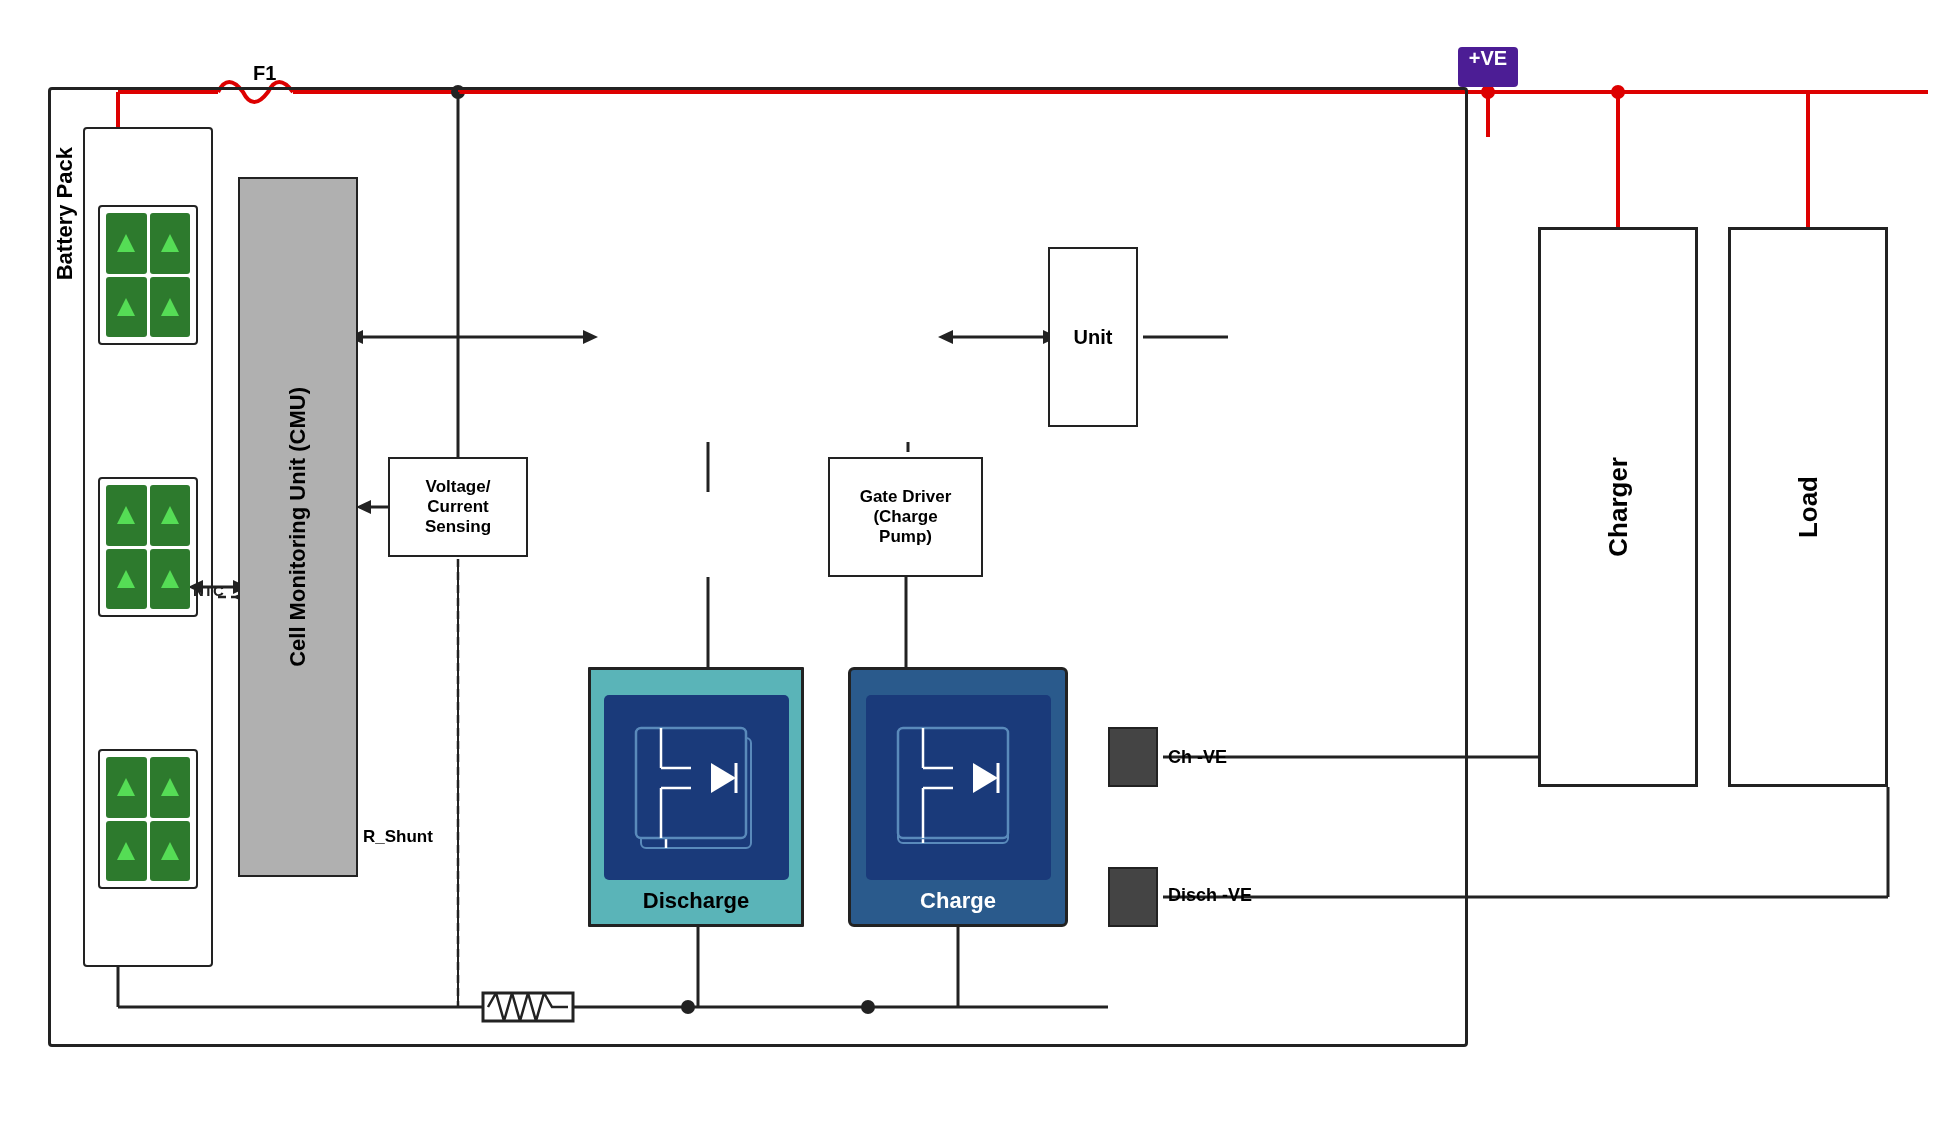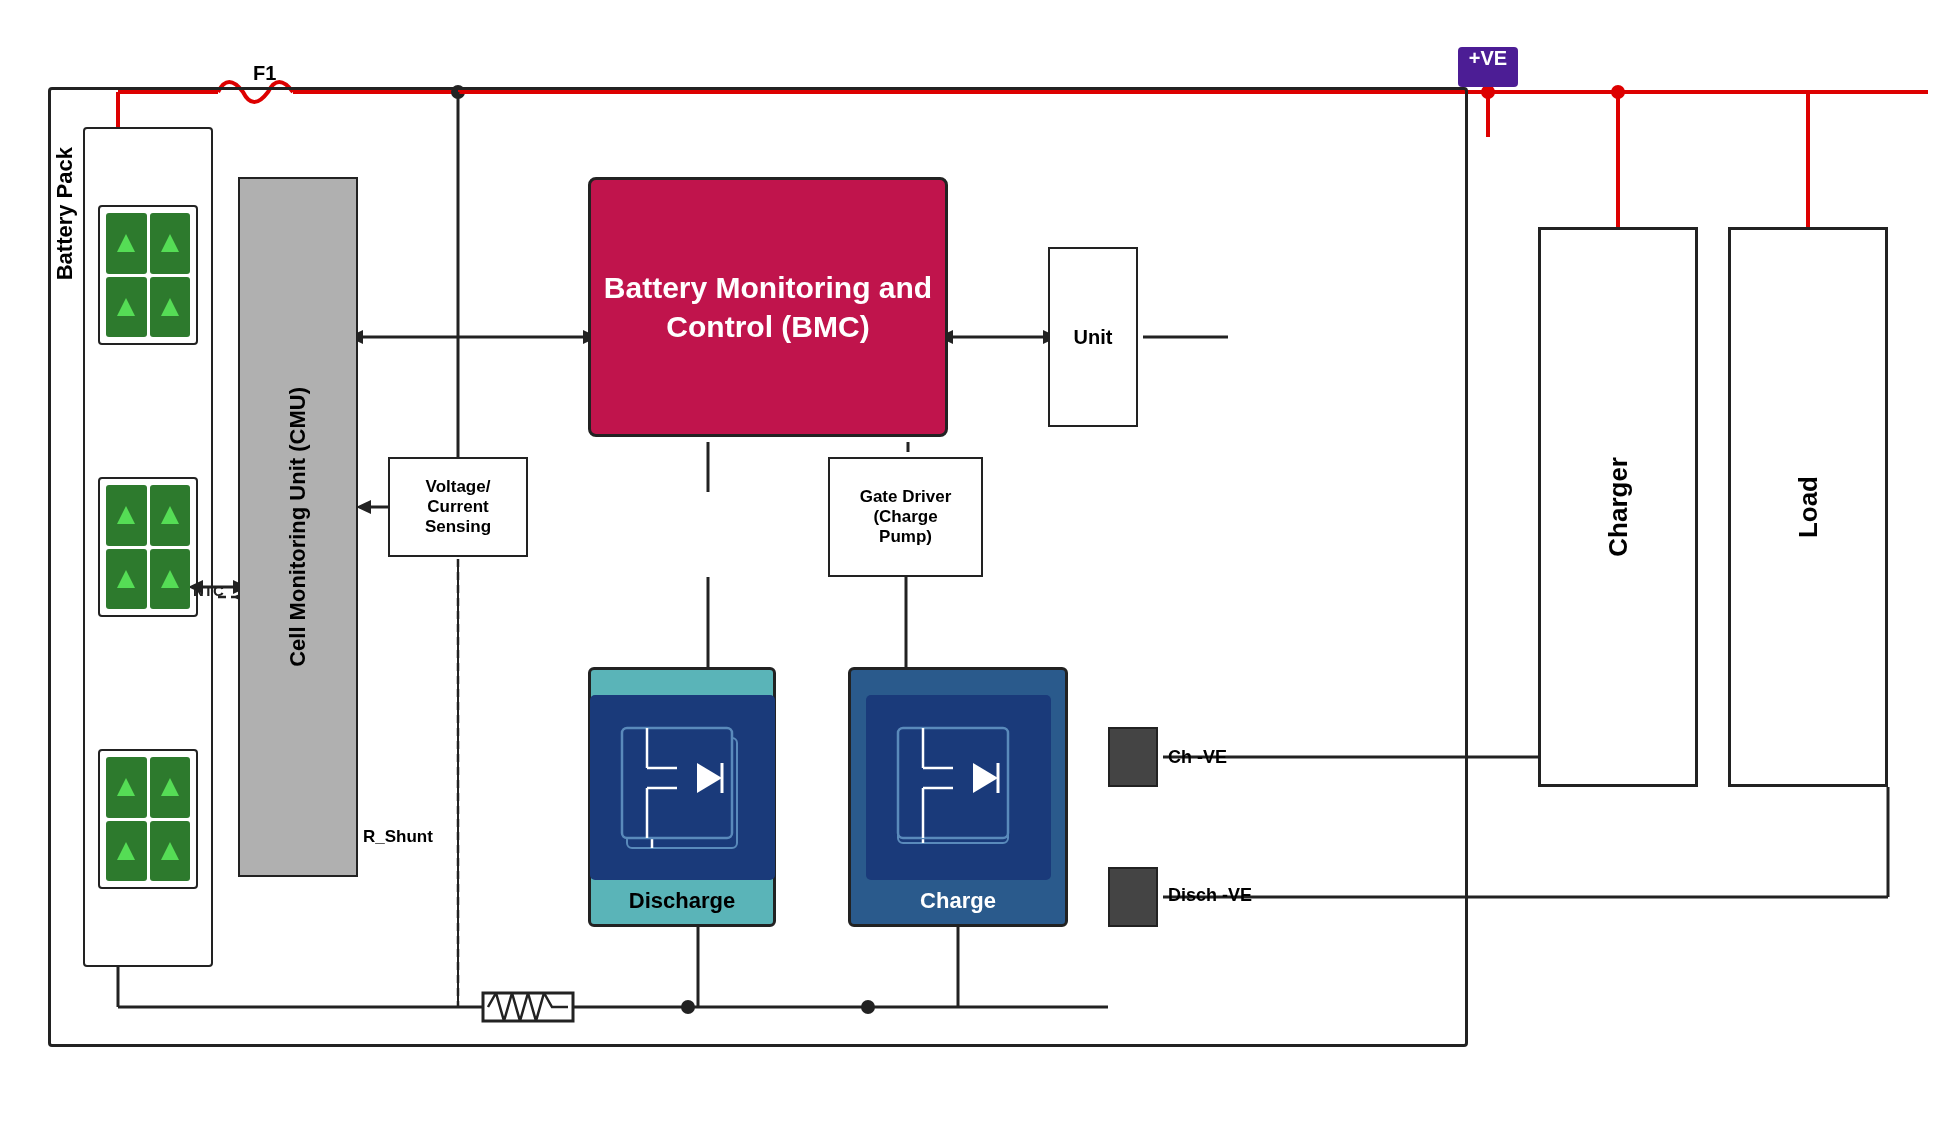--- a/index.html
+++ b/index.html
@@ -176,25 +176,25 @@
       left: 335px;
       top: 800px;
       font-size: 17px;
       font-weight: bold;
     }
     
     .discharge-block {
       position: absolute;
       left: 560px;
       top: 640px;
-      width: 188px;
+      width: 216px;
       height: 260px;
       background: #5ab4b8;
       border: 3px solid #222;
-      border-radius: 6px;
+      border-radius: 1px;
       display: flex;
       flex-direction: column;
       align-items: center;
       justify-content: flex-end;
       padding-bottom: 10px;
     }
     .discharge-inner {
       width: 185px;
       height: 185px;
       background: #1a3a7a;
@@ -527,23 +527,20 @@
   <div style="position:absolute; left:165px; top:555px; font-size:15px; font-weight:bold; color:#222;">NTC</div>
 
   <div class="cmu-block">
     <div class="cmu-text">Cell Monitoring Unit (CMU)</div>
   </div>
 
   <div class="vs-box">
     <span>Voltage/ Current Sensing</span>
   </div>
 
-  <div class="bmc-block">
-    <div class="bmc-text">Battery Monitoring and Control (BMC)</div>
-  </div>
 
 
   <div class="gate-driver-cp-box">
     <span>Gate Driver (Charge Pump)</span>
   </div>
 
   <div class="comm-box">
     <span>Unit</span>
   </div>
 

